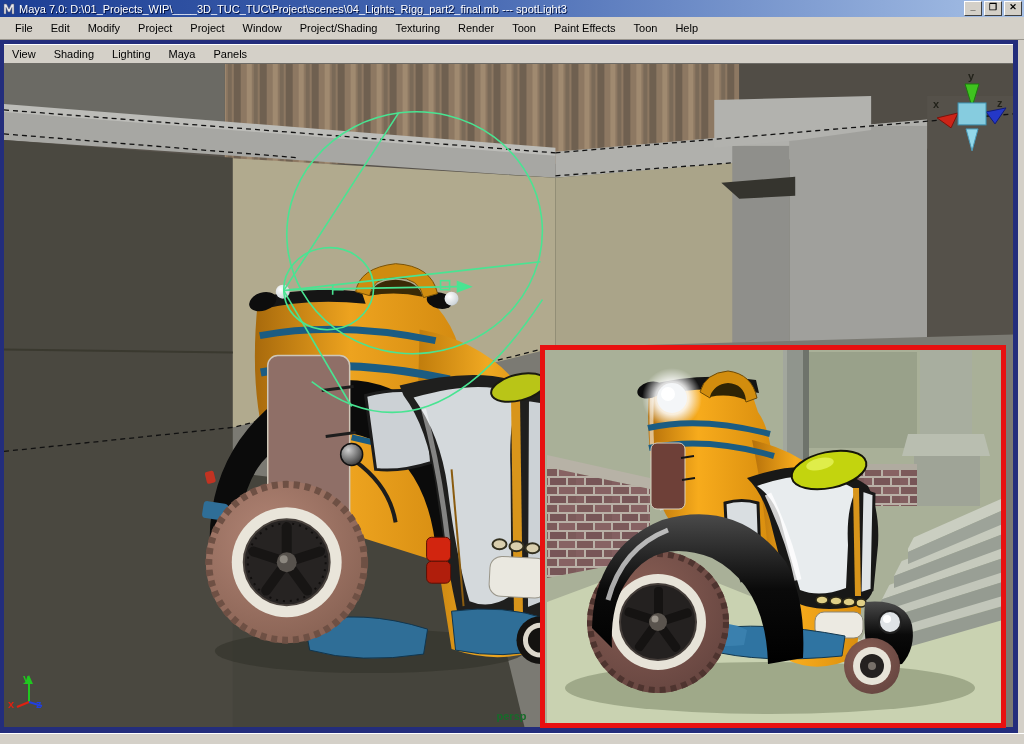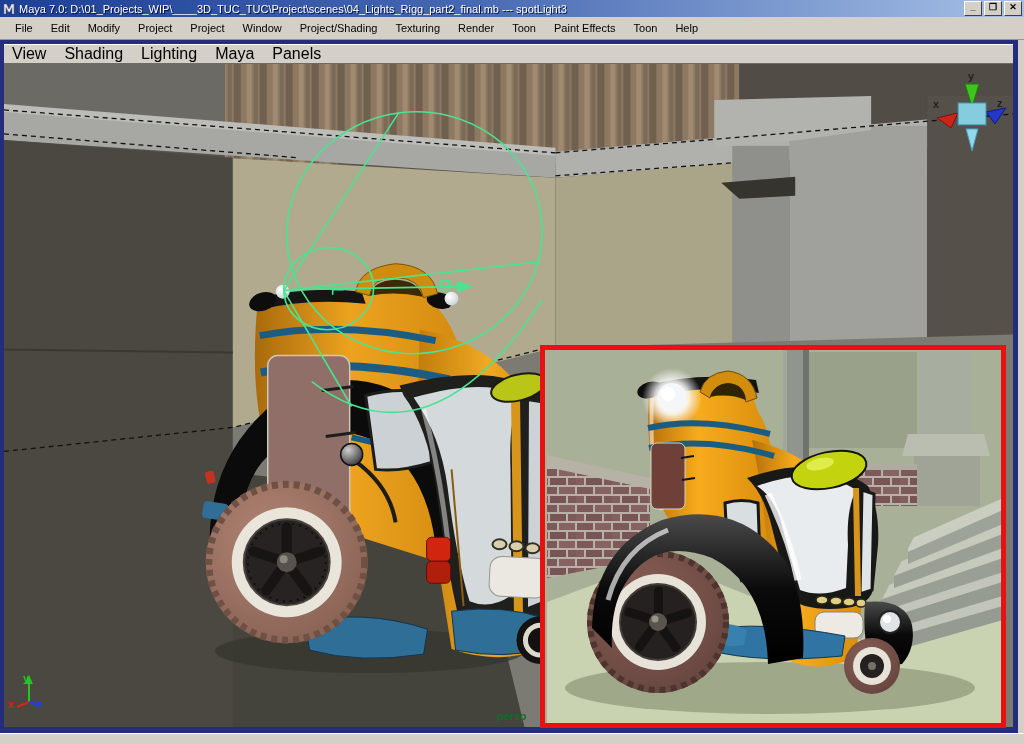--- a/index.html
+++ b/index.html
@@ -17,21 +17,21 @@
   
   .menubar{position:absolute;left:0;top:17px;width:1024px;height:23px;background:#d4d0c8;
     border-bottom:1px solid #9a968e;display:flex;align-items:center;padding-left:6px;box-sizing:border-box}
   .menu-item{font-size:11px;color:#000;padding:2px 9px;white-space:nowrap}
   
   .vframe{position:absolute;left:0;top:40px;width:1018px;height:693px;background:#232d7c;
     padding:4px 5px 5px 4px;box-sizing:border-box}
   .panelbar{height:20px;background:#d4d0c8;box-sizing:border-box;
     border-top:1px solid #ffffff;border-bottom:1px solid #6d6b66;
     display:flex;align-items:center;padding-left:8px}
-  .panel-item{font-size:16px;color:#000;margin-right:18px;white-space:nowrap}
+  .panel-item{font-size:11px;color:#000;margin-right:18px;white-space:nowrap}
   .scene{position:relative;width:100%;height:663px;background:#49483f;overflow:hidden}
   .scene svg{position:absolute;left:0;top:0;width:100%;height:100%}
   
   .overlay{position:absolute;left:540px;top:345px;width:466px;height:383px;
     border:5px solid #e81010;box-sizing:border-box;background:#a9b098;overflow:hidden}
   .overlay svg{display:block;width:456px;height:373px}
   
   .bottomstrip{position:absolute;left:0;top:733px;width:1024px;height:11px;
     background:#d4d0c8;border-top:1px solid #ffffff}
   .rightstrip{position:absolute;left:1018px;top:40px;width:6px;height:693px;background:#d4d0c8}

